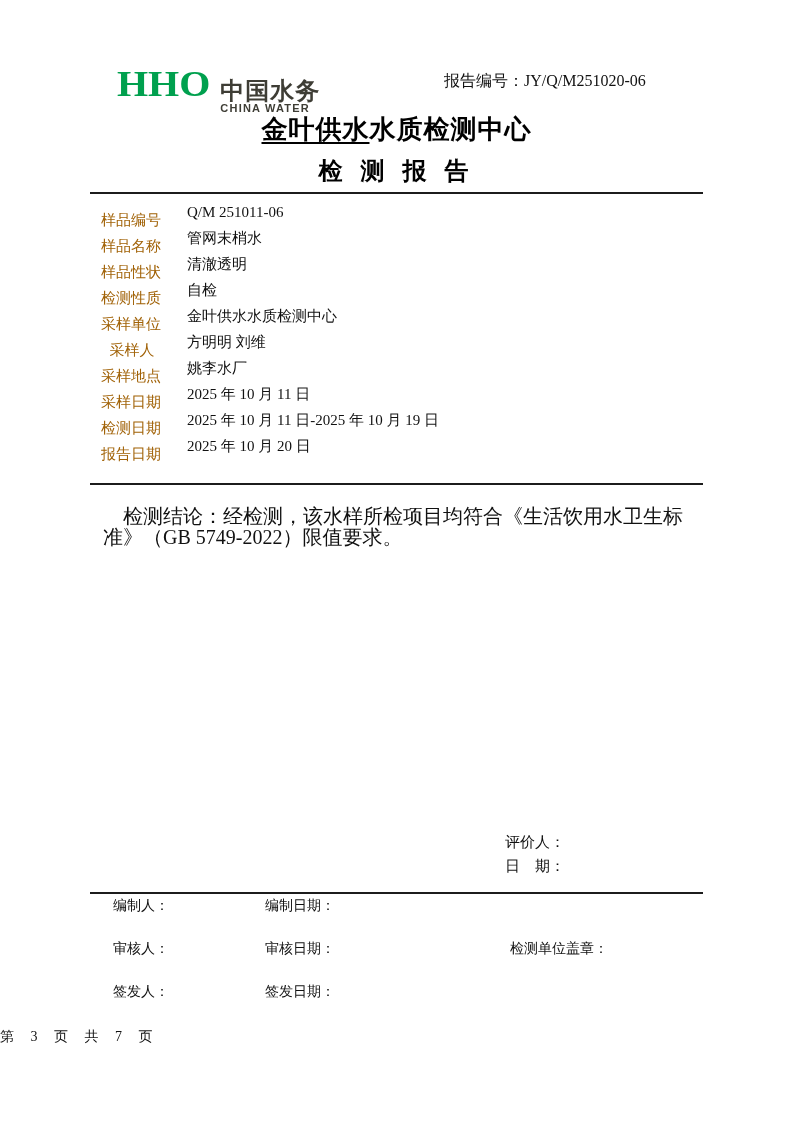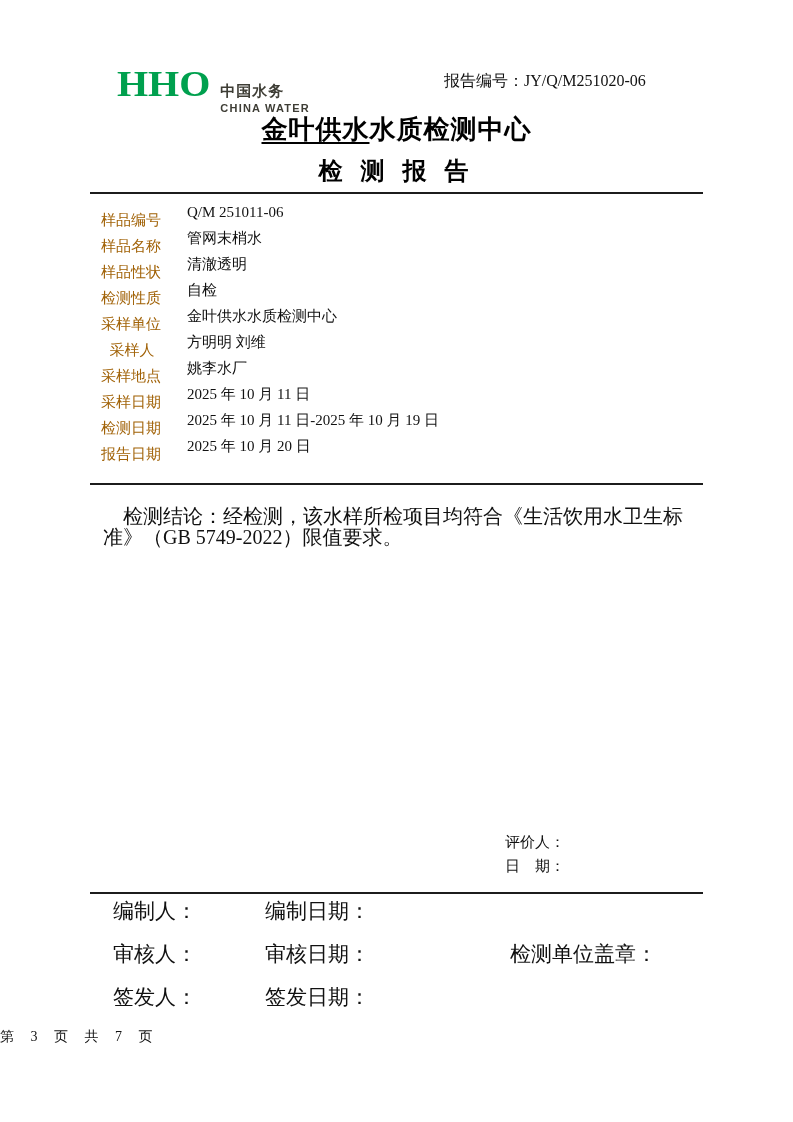--- a/index.html
+++ b/index.html
@@ -29,21 +29,21 @@
     font-size: 40px;
     line-height: 40px;
     letter-spacing: 0px;
     color: #00a04e;
     transform: scaleY(0.92);
   }
   .logo-right { display: flex; flex-direction: column; justify-content: center; }
   .logo-cn {
     font-family: "Liberation Sans", "DejaVu Sans", sans-serif;
     font-weight: 700;
-    font-size: 15px;
+    font-size: 24px;
     line-height: 22px;
     color: #3e3d35;
     letter-spacing: 1px;
     margin-top: 28px;
   }
   .logo-en {
     font-family: "Liberation Sans", "DejaVu Sans", sans-serif;
     font-weight: 700;
     font-size: 11px;
     line-height: 13px;
@@ -113,21 +113,21 @@
     text-indent: 1em;
     color: #111;
   }
 
   
   .evaluator { position: absolute; left: 505px; top: 830px; font-size: 15px; line-height: 24px; color: #111; }
   .evaluator div { white-space: pre; }
 
   
   .signoff { position: absolute; left: 0; top: 0; width: 100%; }
-  .signoff-cell { position: absolute; font-size: 21px; color: #111; white-space: nowrap; }
+  .signoff-cell { position: absolute; font-size: 14px; color: #111; white-space: nowrap; }
   .r1 { top: 897px; }
   .r2 { top: 940px; }
   .r3 { top: 983px; }
   .c1 { left: 113px; }
   .c2 { left: 265px; }
   .c3 { left: 510px; }
 
   
   .footer {
     position: absolute;

